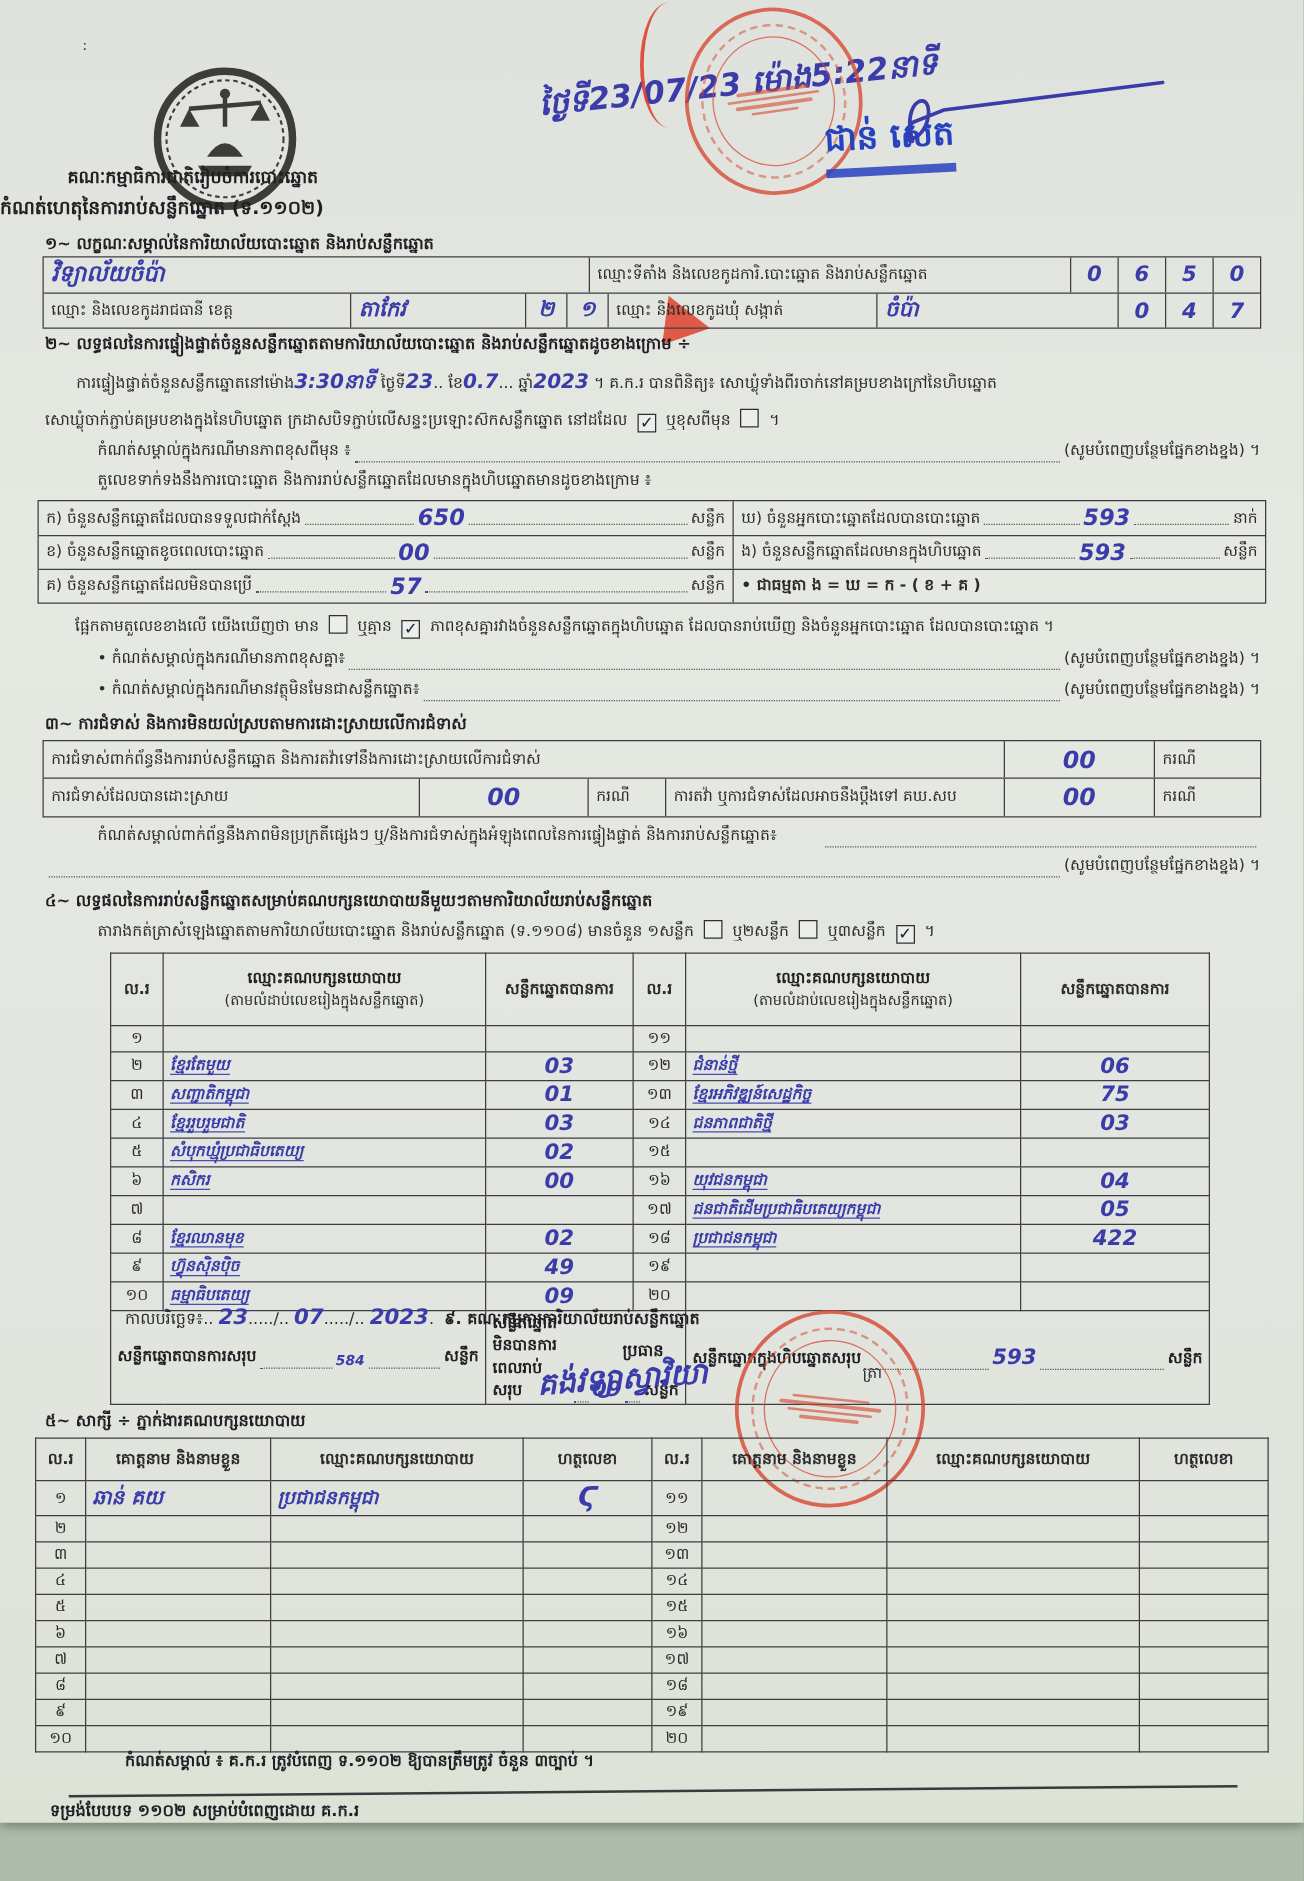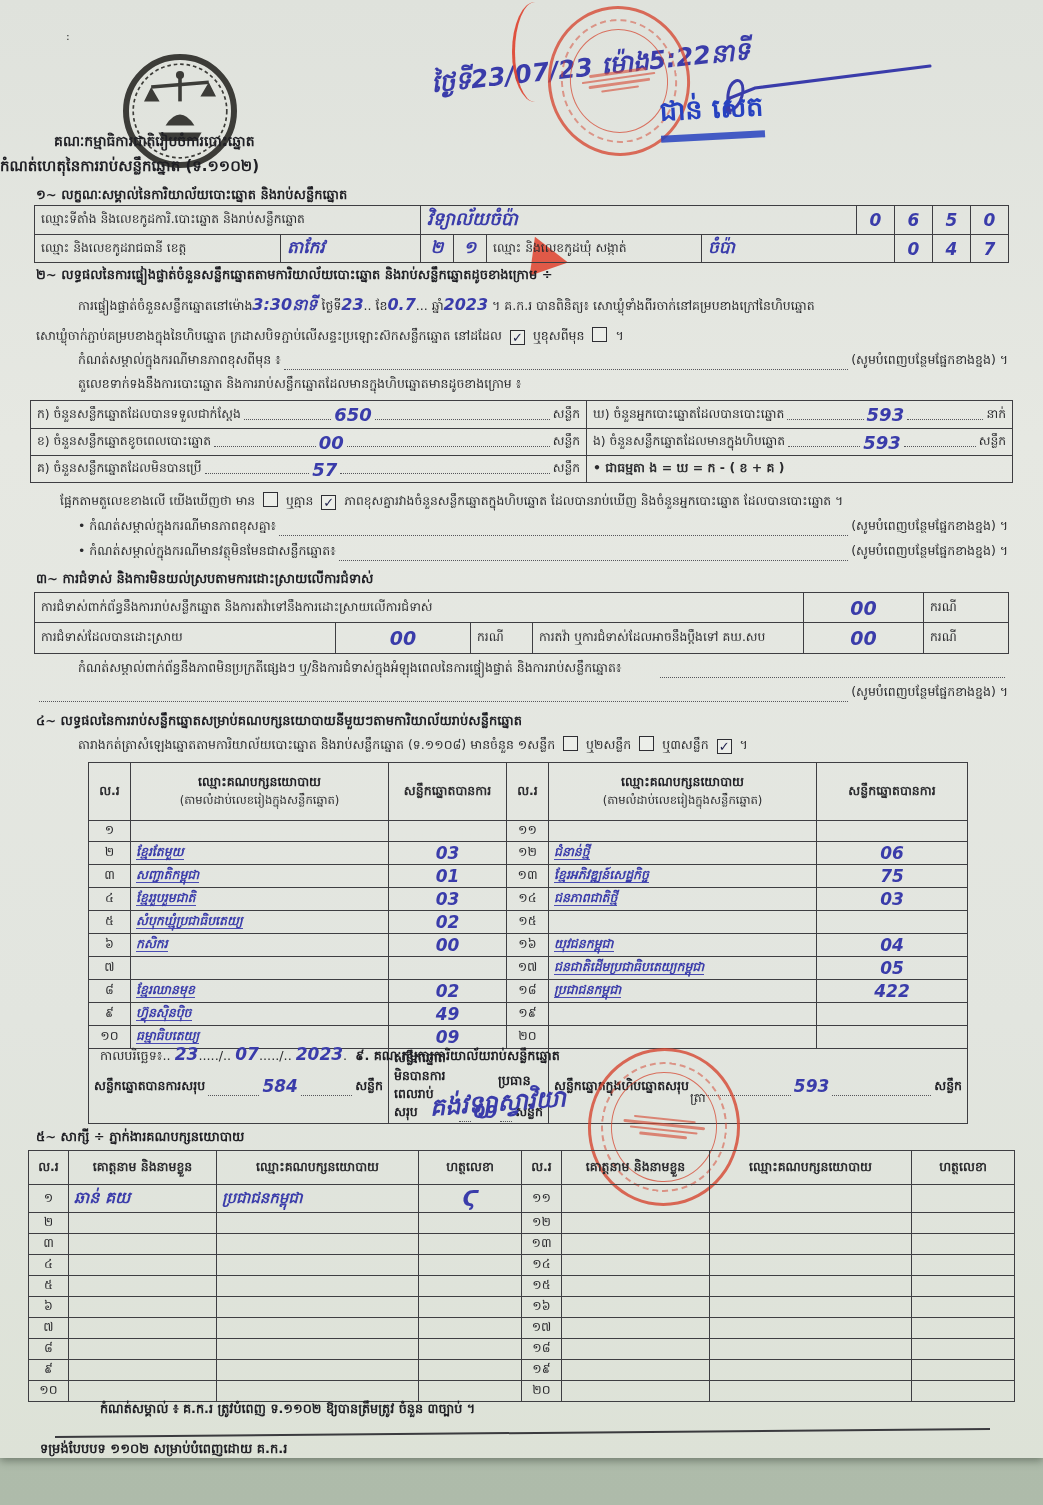--- a/index.html
+++ b/index.html
@@ -73,24 +73,24 @@
   </div>
   <div class="abs" style="left:520px;top:246px;width:0;height:0;border-left:20px solid transparent;border-right:22px solid transparent;border-top:34px solid rgba(223,65,45,.85);transform:rotate(38deg);"></div>
   <div class="abs" style="left:660px;top:92px;font-size:27px;font-weight:bold;color:#2742c0;transform:rotate(-3deg);padding-bottom:2px;border-bottom:7px solid rgba(39,66,192,.85);">ជាន់ សេត</div>
 
   <div class="abs b" style="left:54px;top:132px;font-size:14px;">គណៈកម្មាធិការជាតិរៀបចំការបោះឆ្នោត</div>
   <div class="abs b" style="left:0;top:156px;width:1043px;text-align:left;font-size:15px;">កំណត់ហេតុនៃការរាប់សន្លឹកឆ្នោត (ទ.១១០២)</div>
 
   <div class="abs b" style="left:36px;top:186px;font-size:13px;">១~ លក្ខណៈសម្គាល់នៃការិយាល័យបោះឆ្នោត និងរាប់សន្លឹកឆ្នោត</div>
   <div class="abs grid" style="left:34px;top:205px;width:975px;">
     <div class="grow" style="height:28px;">
-      <div class="gcell" style="width:385px;font-size:12.3px;">ឈ្មោះទីតាំង និងលេខកូដការិ.បោះឆ្នោត និងរាប់សន្លឹកឆ្នោត</div>
       <div class="gcell" style="flex:1;">
             <span class="hand" style="font-size:18px;">វិទ្យាល័យចំប៉ា</span>
           </div>
+      <div class="gcell" style="width:385px;font-size:12.3px;">ឈ្មោះទីតាំង និងលេខកូដការិ.បោះឆ្នោត និងរាប់សន្លឹកឆ្នោត</div>
       <div class="codebox hand">0</div>
       <div class="codebox hand">6</div>
       <div class="codebox hand">5</div>
       <div class="codebox hand">0</div>
     </div>
     <div class="grow" style="height:28px;">
       <div class="gcell" style="width:245px;font-size:12.3px;">ឈ្មោះ និងលេខកូដរាជធានី ខេត្ត</div>
       <div class="gcell" style="width:140px;">
             <span class="hand" style="font-size:17px;">តាកែវ</span>
           </div>
@@ -101,21 +101,21 @@
             <span class="hand" style="font-size:17px;">ចំប៉ា</span>
           </div>
       <div class="codebox hand">0</div>
       <div class="codebox hand">4</div>
       <div class="codebox hand">7</div>
     </div>
   </div>
 
   <div class="abs b" style="left:36px;top:266px;font-size:13px;">២~ លទ្ធផលនៃការផ្ទៀងផ្ទាត់ចំនួនសន្លឹកឆ្នោតតាមការិយាល័យបោះឆ្នោត និងរាប់សន្លឹកឆ្នោតដូចខាងក្រោម ÷</div>
   <div class="abs" style="left:36px;top:290px;width:975px;font-size:12.5px;line-height:30px;">
-    <span style="margin-left:42px;">ការផ្ទៀងផ្ទាត់ចំនួនសន្លឹកឆ្នោតនៅម៉ោង</span><span class="hand" style="font-size:16px;">3:30នាទី</span>
+    <span style="margin-left:25px;">ការផ្ទៀងផ្ទាត់ចំនួនសន្លឹកឆ្នោតនៅម៉ោង</span><span class="hand" style="font-size:16px;">3:30នាទី</span>
     <span>ថ្ងៃទី</span><span class="hand" style="font-size:16px;">23</span>..
     <span>ខែ</span><span class="hand" style="font-size:16px;">0.7</span>...
     <span>ឆ្នាំ</span><span class="hand" style="font-size:16px;">2023</span>
     <span>។ គ.ក.រ បានពិនិត្យ៖ សោឃ្លុំទាំងពីរចាក់នៅគម្របខាងក្រៅនៃហិបឆ្នោត</span>
     <br>
     <span>សោឃ្លុំចាក់ភ្ជាប់គម្របខាងក្នុងនៃហិបឆ្នោត ក្រដាសបិទភ្ជាប់លើសន្ទះប្រឡោះស៊កសន្លឹកឆ្នោត នៅដដែល</span>
     <span class="cb">✓</span>
     <span>ឬខុសពីមុន</span>
     <span class="cb"></span>
     <span>។</span>
@@ -321,21 +321,21 @@
             <td class="cnum"><span class="hand" style="font-size:17px;">09</span></td>
             <td class="cnum">២០</td>
             <td><span class="hand hand-u"></span></td>
             <td class="cnum"><span class="hand" style="font-size:17px;"></span></td>
           </tr>
     <tr style="height:28px;">
       <td colspan="2">
               <span class="row">
                 <span class="b">សន្លឹកឆ្នោតបានការសរុប</span>
                 <span class="dots"></span>
-                <span class="hand" style="font-size:17px;">584</span>
+                <span class="hand" style="font-size:11px;">584</span>
                 <span class="dots"></span>
                 <span class="b">សន្លឹក</span>
               </span>
             </td>
       <td colspan="2">
               <span class="row">
                 <span class="b">សន្លឹកឆ្នោតមិនបានការពេលរាប់សរុប</span>
                 <span class="dots"></span>
                 <span class="hand" style="font-size:17px;">09</span>
                 <span class="dots"></span>

